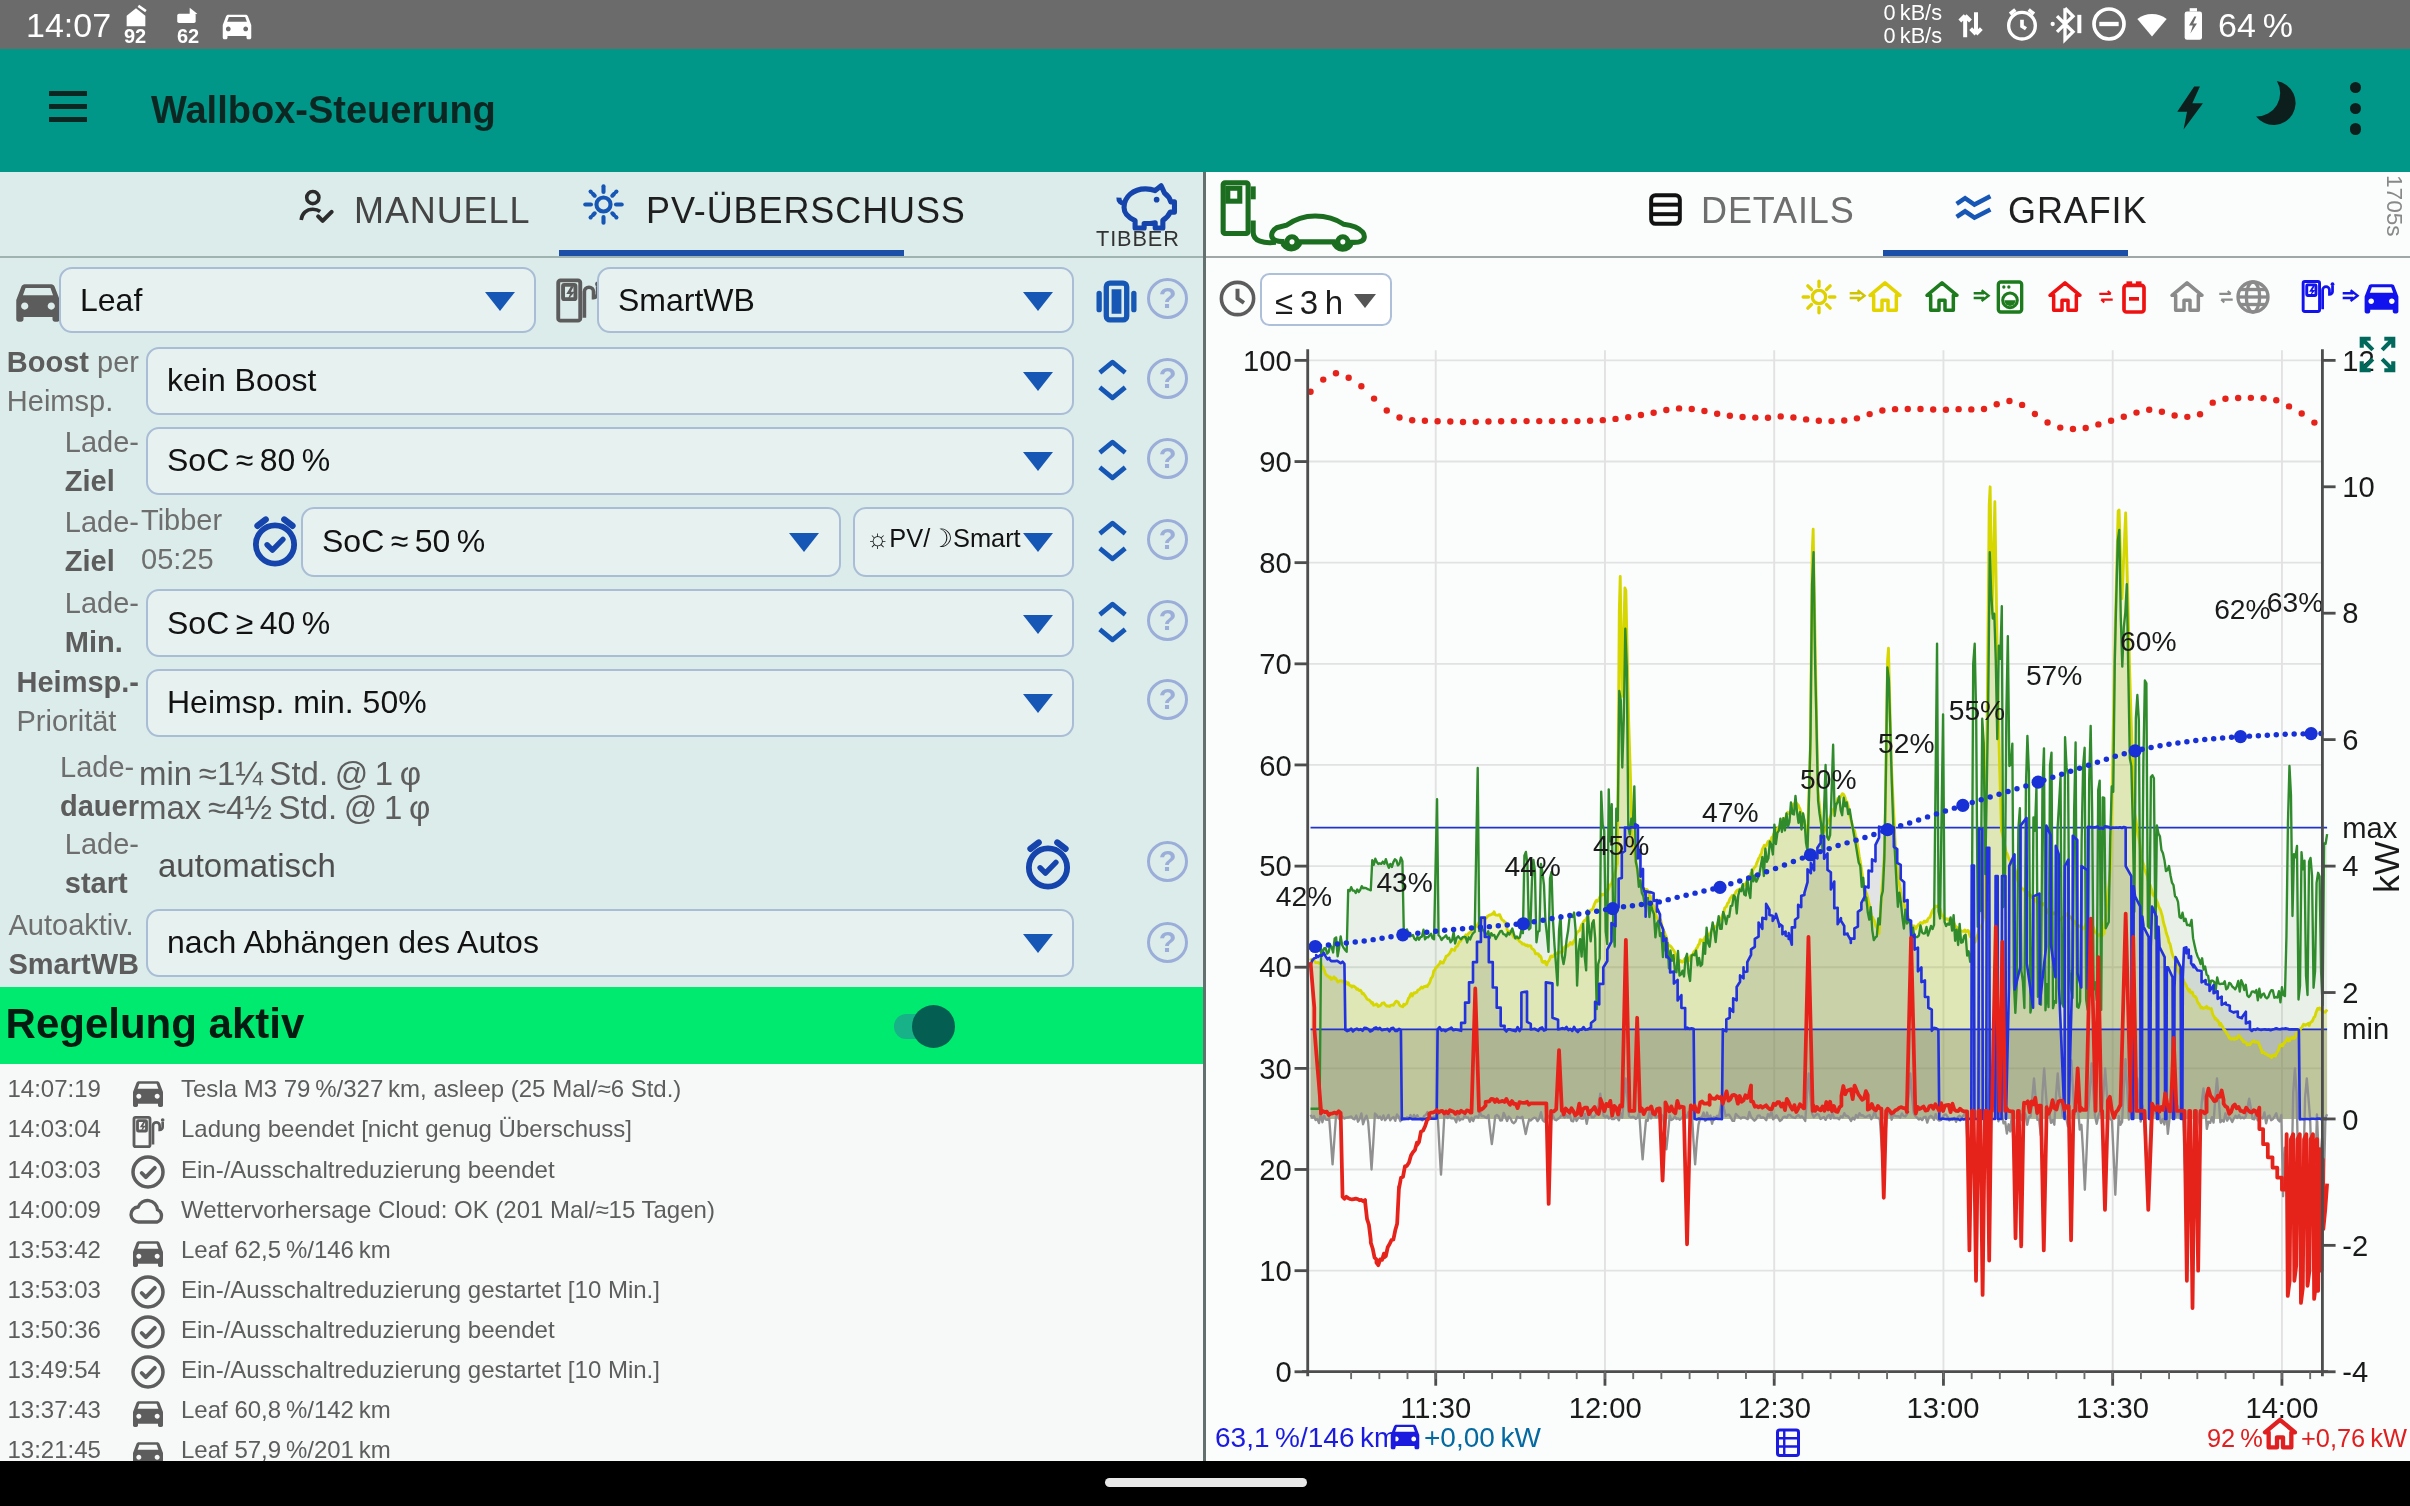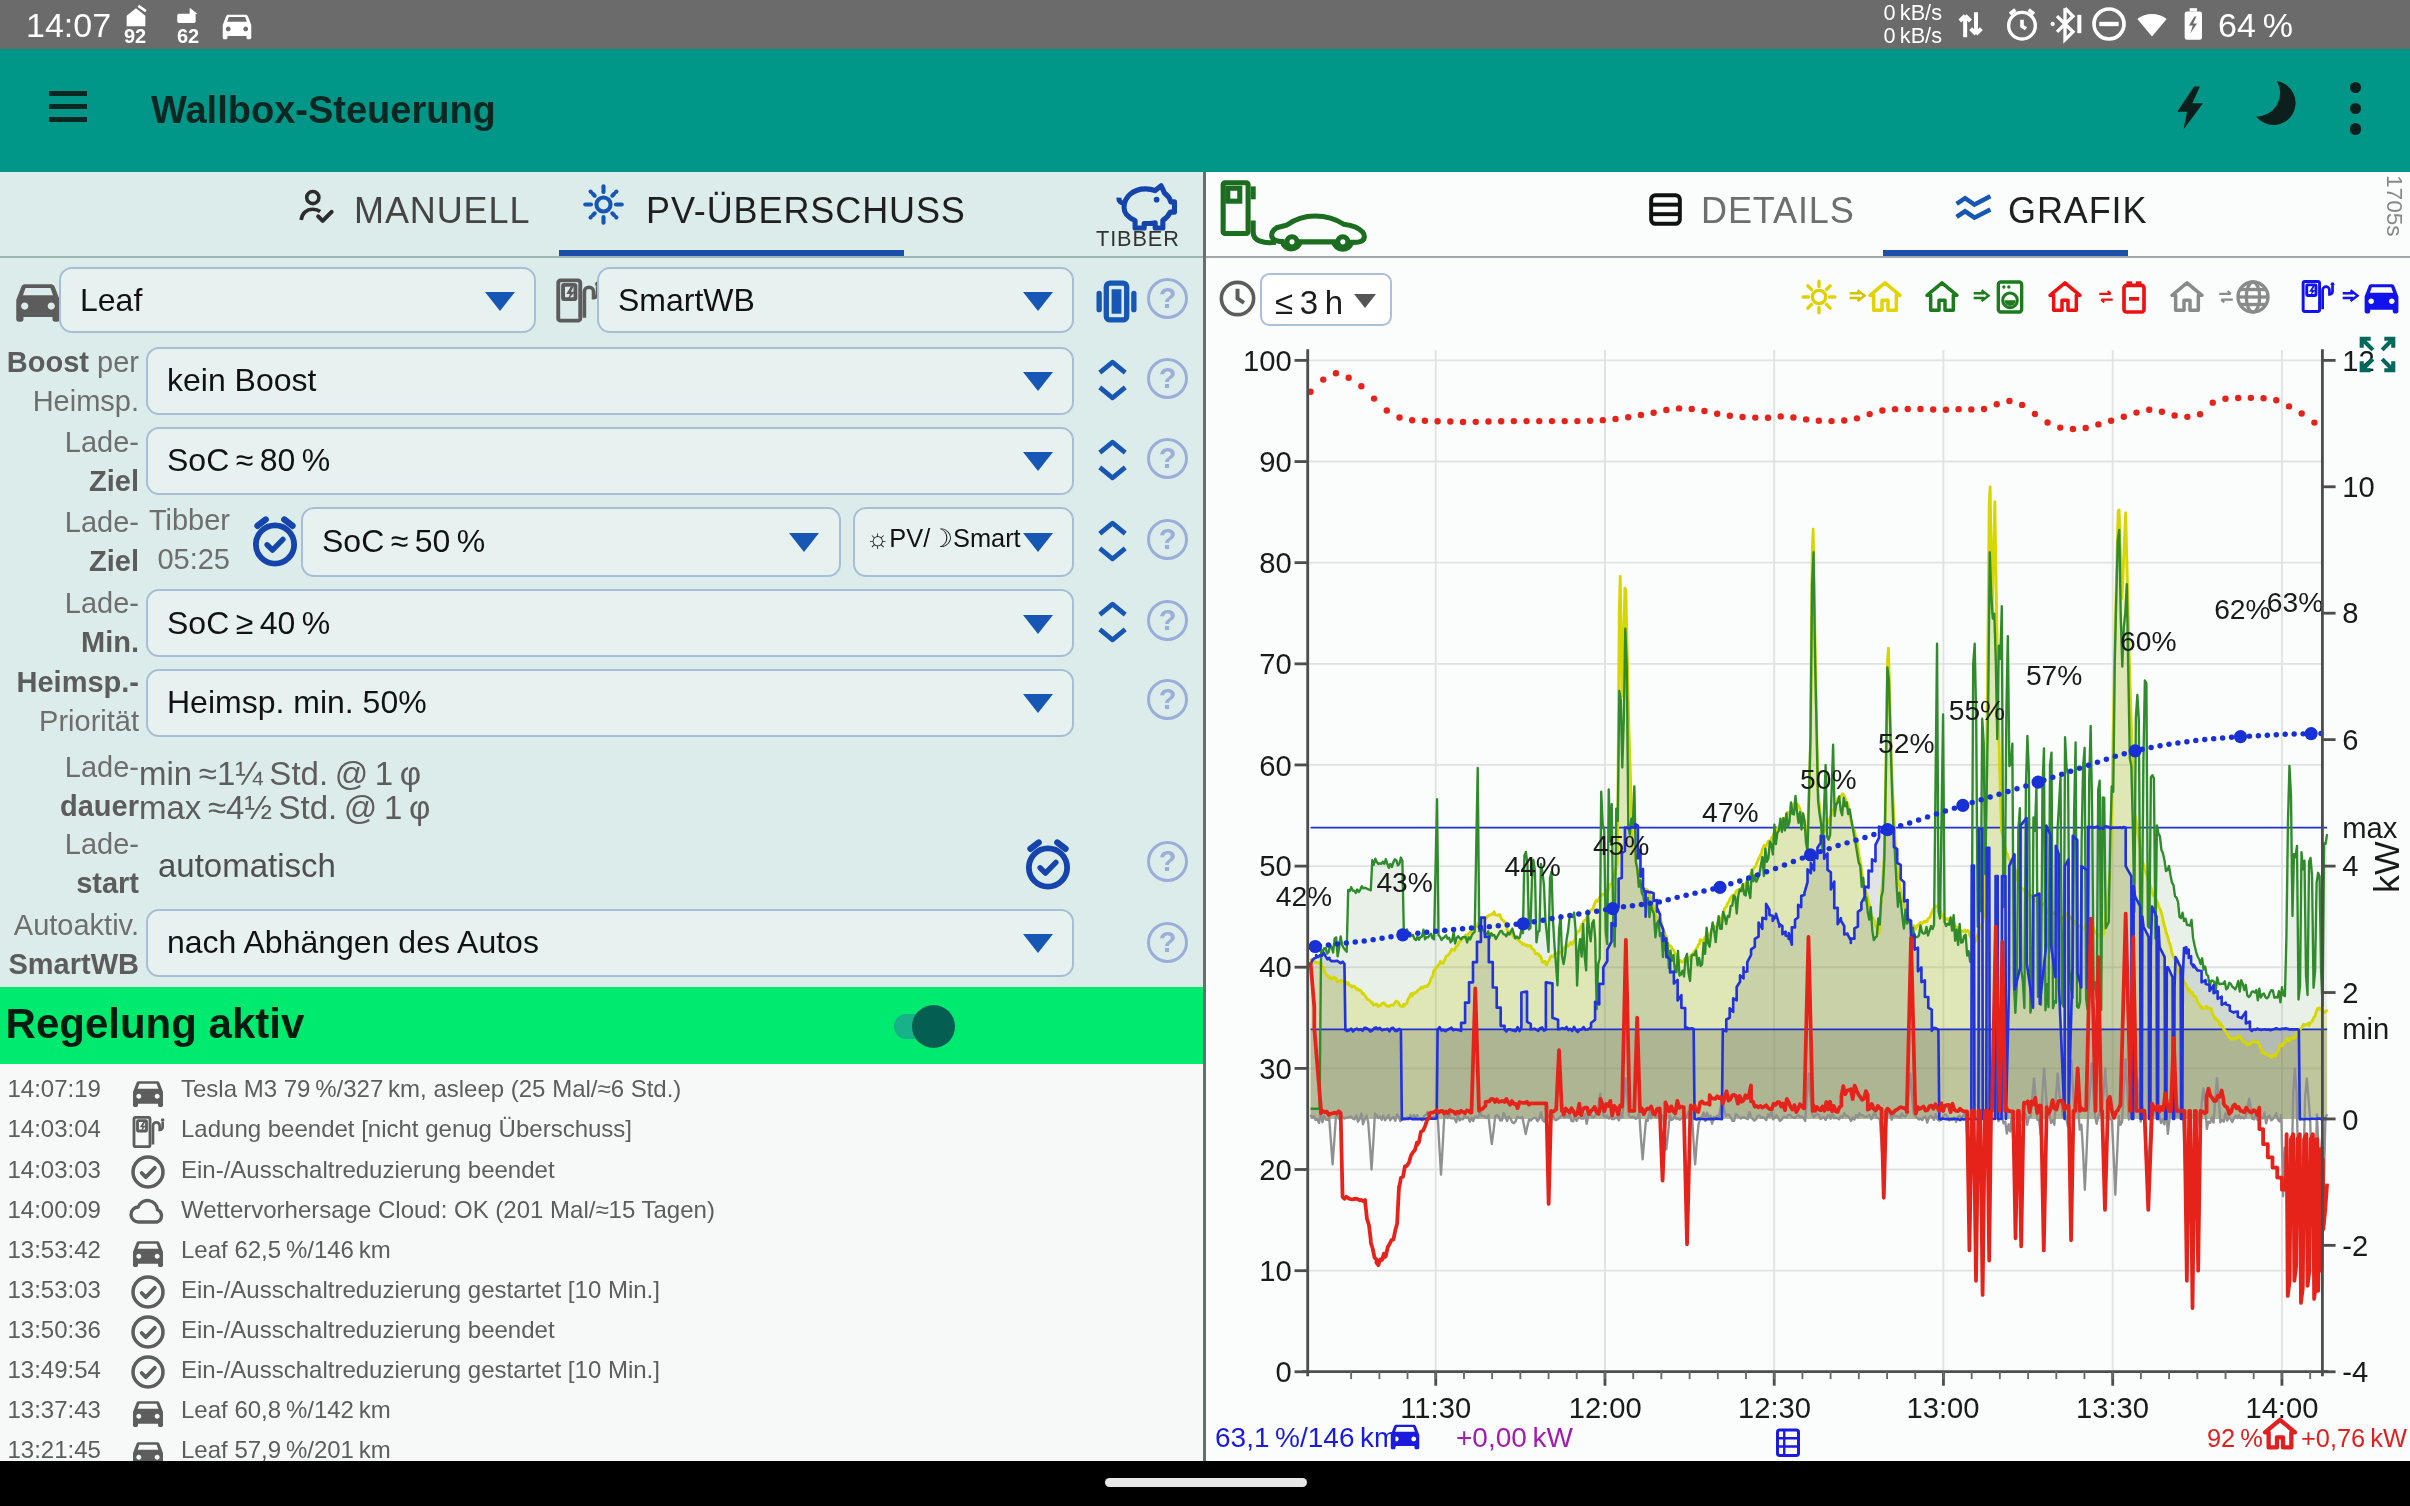--- a/index.html
+++ b/index.html
@@ -7,21 +7,21 @@
 #statusbar{left:0;top:0;width:2411px;height:49px;background:#6b6b6b;color:#fff}
 #appbar{left:0;top:49px;width:2411px;height:123px;background:#009688}
 #leftbg{left:0;top:172px;width:1203px;height:1289px;background:#dcecea}
 #vdivider{left:1203px;top:172px;width:2.8px;height:1289px;background:#63706e}
 #rightbg{left:1206px;top:172px;width:1204px;height:1289px;background:#fbfcfc}
 #navbar{left:0;top:1461px;width:2411px;height:45px;background:#000}
 #navpill{left:1105px;top:1478px;width:202px;height:9.4px;border-radius:4.7px;background:#e8e8e8}
 .ddbox{position:absolute;background:#e7f2f0;border:2.8px solid #a9bdd6;border-radius:13px}
 .ddtext{position:absolute;font-size:32px;color:#121212;white-space:nowrap}
 .caret{position:absolute;width:0;height:0;border-left:15px solid transparent;border-right:15px solid transparent;border-top:19px solid #1657b5}
-.lbl{position:absolute;font-size:29px;color:#6e6e6e;text-align:right;line-height:39px;white-space:nowrap}
+.lbl{position:absolute;font-size:29px;color:#6e6e6e;line-height:39px;white-space:nowrap}
 .lbl b{color:#5c5c5c}
 .qm{position:absolute;width:41px;height:41px;border-radius:50%;border:3.8px solid #9aaed9;color:#9aaed9;font-size:29px;font-weight:700;text-align:center;line-height:35px}
 .logrow{position:absolute;font-size:24px;color:#5d5d5d;white-space:nowrap}
 .sbw{color:#fff}
 .tabtxt{position:absolute;font-size:36px;letter-spacing:0.9px;font-weight:500}
 svg{display:block}
 </style></head>
 <body>
 <div class="abs" id="statusbar"></div>
 <div class="abs sbw" style="left:26px;top:5.6px;font-size:34px;font-weight:400">14:07</div>
@@ -734,21 +734,21 @@
       <path d="M3.2 15.8v5h5M3.2 20.8l6.2-6.2"></path>
       <path d="M20.8 15.8v5h-5M20.8 20.8l-6.2-6.2"></path>
     </g>
   </svg>
 <div class="abs" style="left:1215px;top:1422px;font-size:28px;color:#1b1be0">63,1 %/146 km</div>
 <svg class="abs" style="left:1386px;top:1416px" width="38" height="38" viewBox="0 0 24 24">
     <g fill="#1b1be0">
       <path d="M18.9 6.5c-.2-.6-.8-1-1.4-1H6.5c-.6 0-1.2.4-1.4 1L3 12v8c0 .55.45 1 1 1h1c.55 0 1-.45 1-1v-1h12v1c0 .55.45 1 1 1h1c.55 0 1-.45 1-1v-8l-2.1-5.5zM6.85 7h10.3l1.08 3H5.77l1.08-3zM6.5 16c-.83 0-1.5-.67-1.5-1.5S5.67 13 6.5 13s1.5.67 1.5 1.5S7.33 16 6.5 16zm11 0c-.83 0-1.5-.67-1.5-1.5s.67-1.5 1.5-1.5 1.5.67 1.5 1.5-.67 1.5-1.5 1.5z"></path>
     </g>
   </svg>
-<div class="abs" style="left:1456px;top:1422px;font-size:28px;color:#a21caf">+0,00 kW</div>
+<div class="abs" style="left:1424px;top:1422px;font-size:28px;color:#0369a1">+0,00 kW</div>
 <div class="abs" style="left:1544px;top:1478px;font-size:20px;color:#b91c1c">Σ 7,4 kWh/Δ≅20 %</div>
 <svg class="abs" style="left:1770px;top:1424px" width="36" height="36" viewBox="0 0 24 24">
     <rect x="5" y="4" width="14" height="17" rx="1.5" fill="none" stroke="#1b1be0" stroke-width="2"></rect>
     <path d="M5 9.5h14M9.5 4v17M5 15h14" stroke="#1b1be0" stroke-width="1.6"></path>
   </svg>
 <div class="abs" style="left:2207px;top:1424px;font-size:25.4px;color:#e02020">92 %</div>
 <svg class="abs" style="left:2260px;top:1414px" width="40" height="40" viewBox="0 0 24 24">
     <path d="M12 3.5 3 11h2.2v9h5v-6h3.6v6h5v-9H21z" fill="none" stroke="#e02020" stroke-width="2.6" stroke-linejoin="round"></path>
   </svg>
 <div class="abs" style="left:2301px;top:1424px;font-size:25.4px;color:#e02020">+0,76 kW</div>

